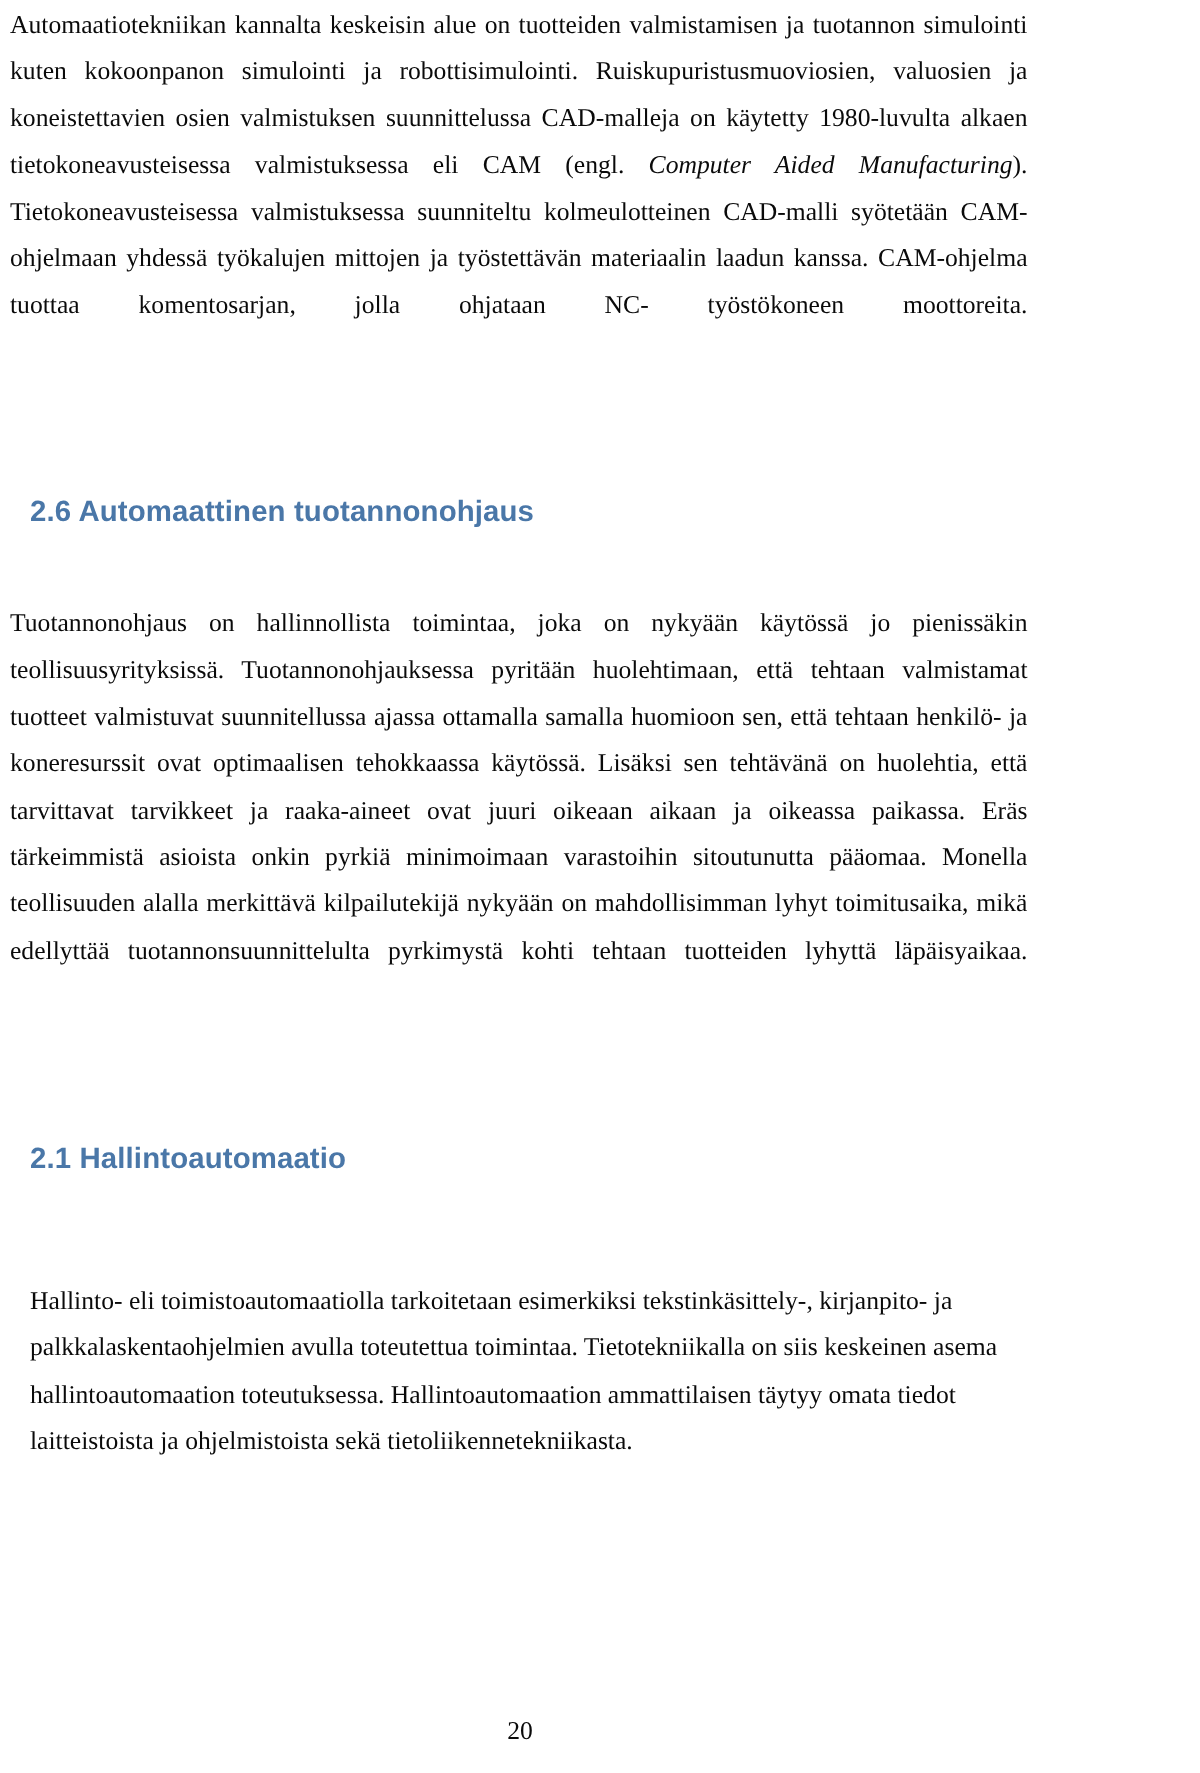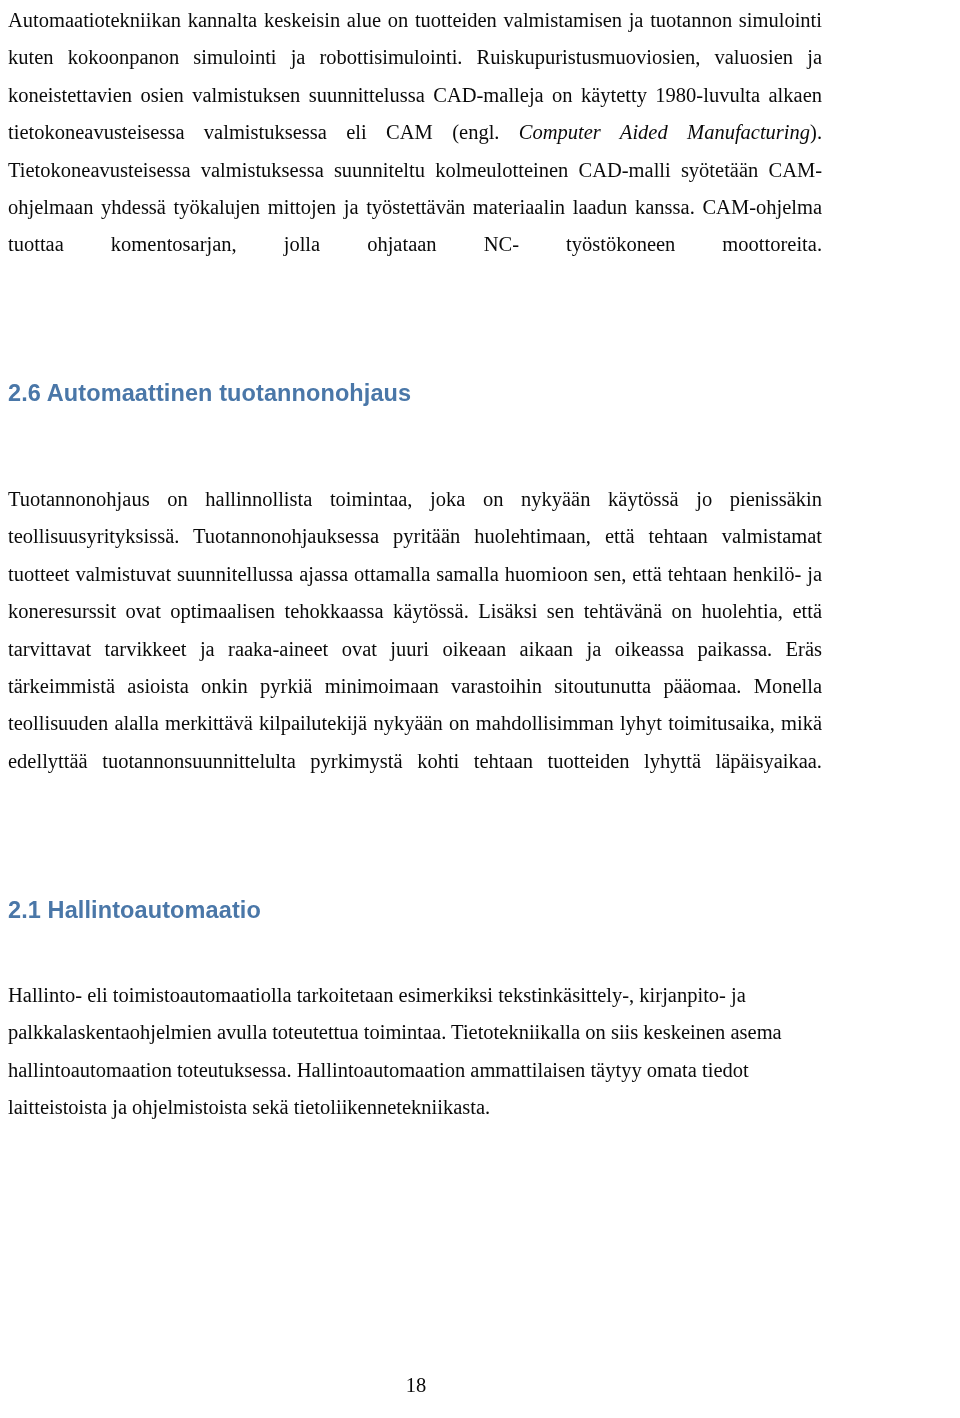--- a/index.html
+++ b/index.html
@@ -56,35 +56,35 @@
   .para.nolastjust::after { content: none; }
 
   
   .h2 {
     font-family: "Liberation Sans", "DejaVu Sans", sans-serif;
     font-weight: bold;
     font-size: 23.5px;
     line-height: 28px;
     letter-spacing: 0.1px;
     color: #4A77A8;
-    margin: 0;
+    margin: 16px;
   }
 
   
   .block {
     position: absolute;
     left: 8px;
     right: 10px;
   }
 
   #para-intro  { top: 2px; }
   #head-26     { top: 379px; }
   #para-26     { top: 481px; }
   #head-27     { top: 896px; }
-  #para-27     { top: 977px; }
+  #para-27     { top: 1023px; margin-left: 16px; }
 
   .page-number {
     position: absolute;
     left: 0;
     right: 0;
     top: 1372px;
     text-align: center;
     font-family: "Liberation Serif", "DejaVu Serif", serif;
     font-size: 20.5px;
     line-height: 26px;
@@ -99,15 +99,15 @@
   <p class="para flow block" id="para-intro"><span>Automaatiotekniikan kannalta keskeisin alue on tuotteiden valmistamisen ja tuotannon simulointi kuten kokoonpanon simulointi ja robottisimulointi. Ruiskupuristusmuoviosien, valuosien ja koneistettavien osien valmistuksen suunnittelussa CAD-malleja on käytetty 1980-luvulta alkaen tietokoneavusteisessa valmistuksessa eli CAM (engl. </span><em>Computer Aided Manufacturing</em><span>). Tietokoneavusteisessa valmistuksessa suunniteltu kolmeulotteinen CAD-malli syötetään CAM-ohjelmaan yhdessä työkalujen mittojen ja työstettävän materiaalin laadun kanssa. CAM-ohjelma tuottaa komentosarjan, jolla ohjataan NC- työstökoneen moottoreita.</span></p>
 
   <h2 class="h2 block" id="head-26">2.6 Automaattinen tuotannonohjaus</h2>
 
   <p class="para flow block" id="para-26">Tuotannonohjaus on hallinnollista toimintaa, joka on nykyään käytössä jo pienissäkin teollisuusyrityksissä. Tuotannonohjauksessa pyritään huolehtimaan, että tehtaan valmistamat tuotteet valmistuvat suunnitellussa ajassa ottamalla samalla huomioon sen, että tehtaan henkilö- ja koneresurssit ovat optimaalisen tehokkaassa käytössä. Lisäksi sen tehtävänä on huolehtia, että tarvittavat tarvikkeet ja raaka-aineet ovat juuri oikeaan aikaan ja oikeassa paikassa. Eräs tärkeimmistä asioista onkin pyrkiä minimoimaan varastoihin sitoutunutta pääomaa. Monella teollisuuden alalla merkittävä kilpailutekijä nykyään on mahdollisimman lyhyt toimitusaika, mikä edellyttää tuotannonsuunnittelulta pyrkimystä kohti tehtaan tuotteiden lyhyttä läpäisyaikaa.</p>
 
   <h2 class="h2 block" id="head-27">2.1 Hallintoautomaatio</h2>
 
   <p class="para left nolastjust block" id="para-27">Hallinto- eli toimistoautomaatiolla tarkoitetaan esimerkiksi tekstinkäsittely-, kirjanpito- ja palkkalaskentaohjelmien avulla toteutettua toimintaa. Tietotekniikalla on siis keskeinen asema hallintoautomaation toteutuksessa. Hallintoautomaation ammattilaisen täytyy omata tiedot laitteistoista ja ohjelmistoista sekä tietoliikennetekniikasta.</p>
 
-  <div class="page-number">18</div>
+  <div class="page-number">20</div>
 
 </div>
 
 </body></html>

